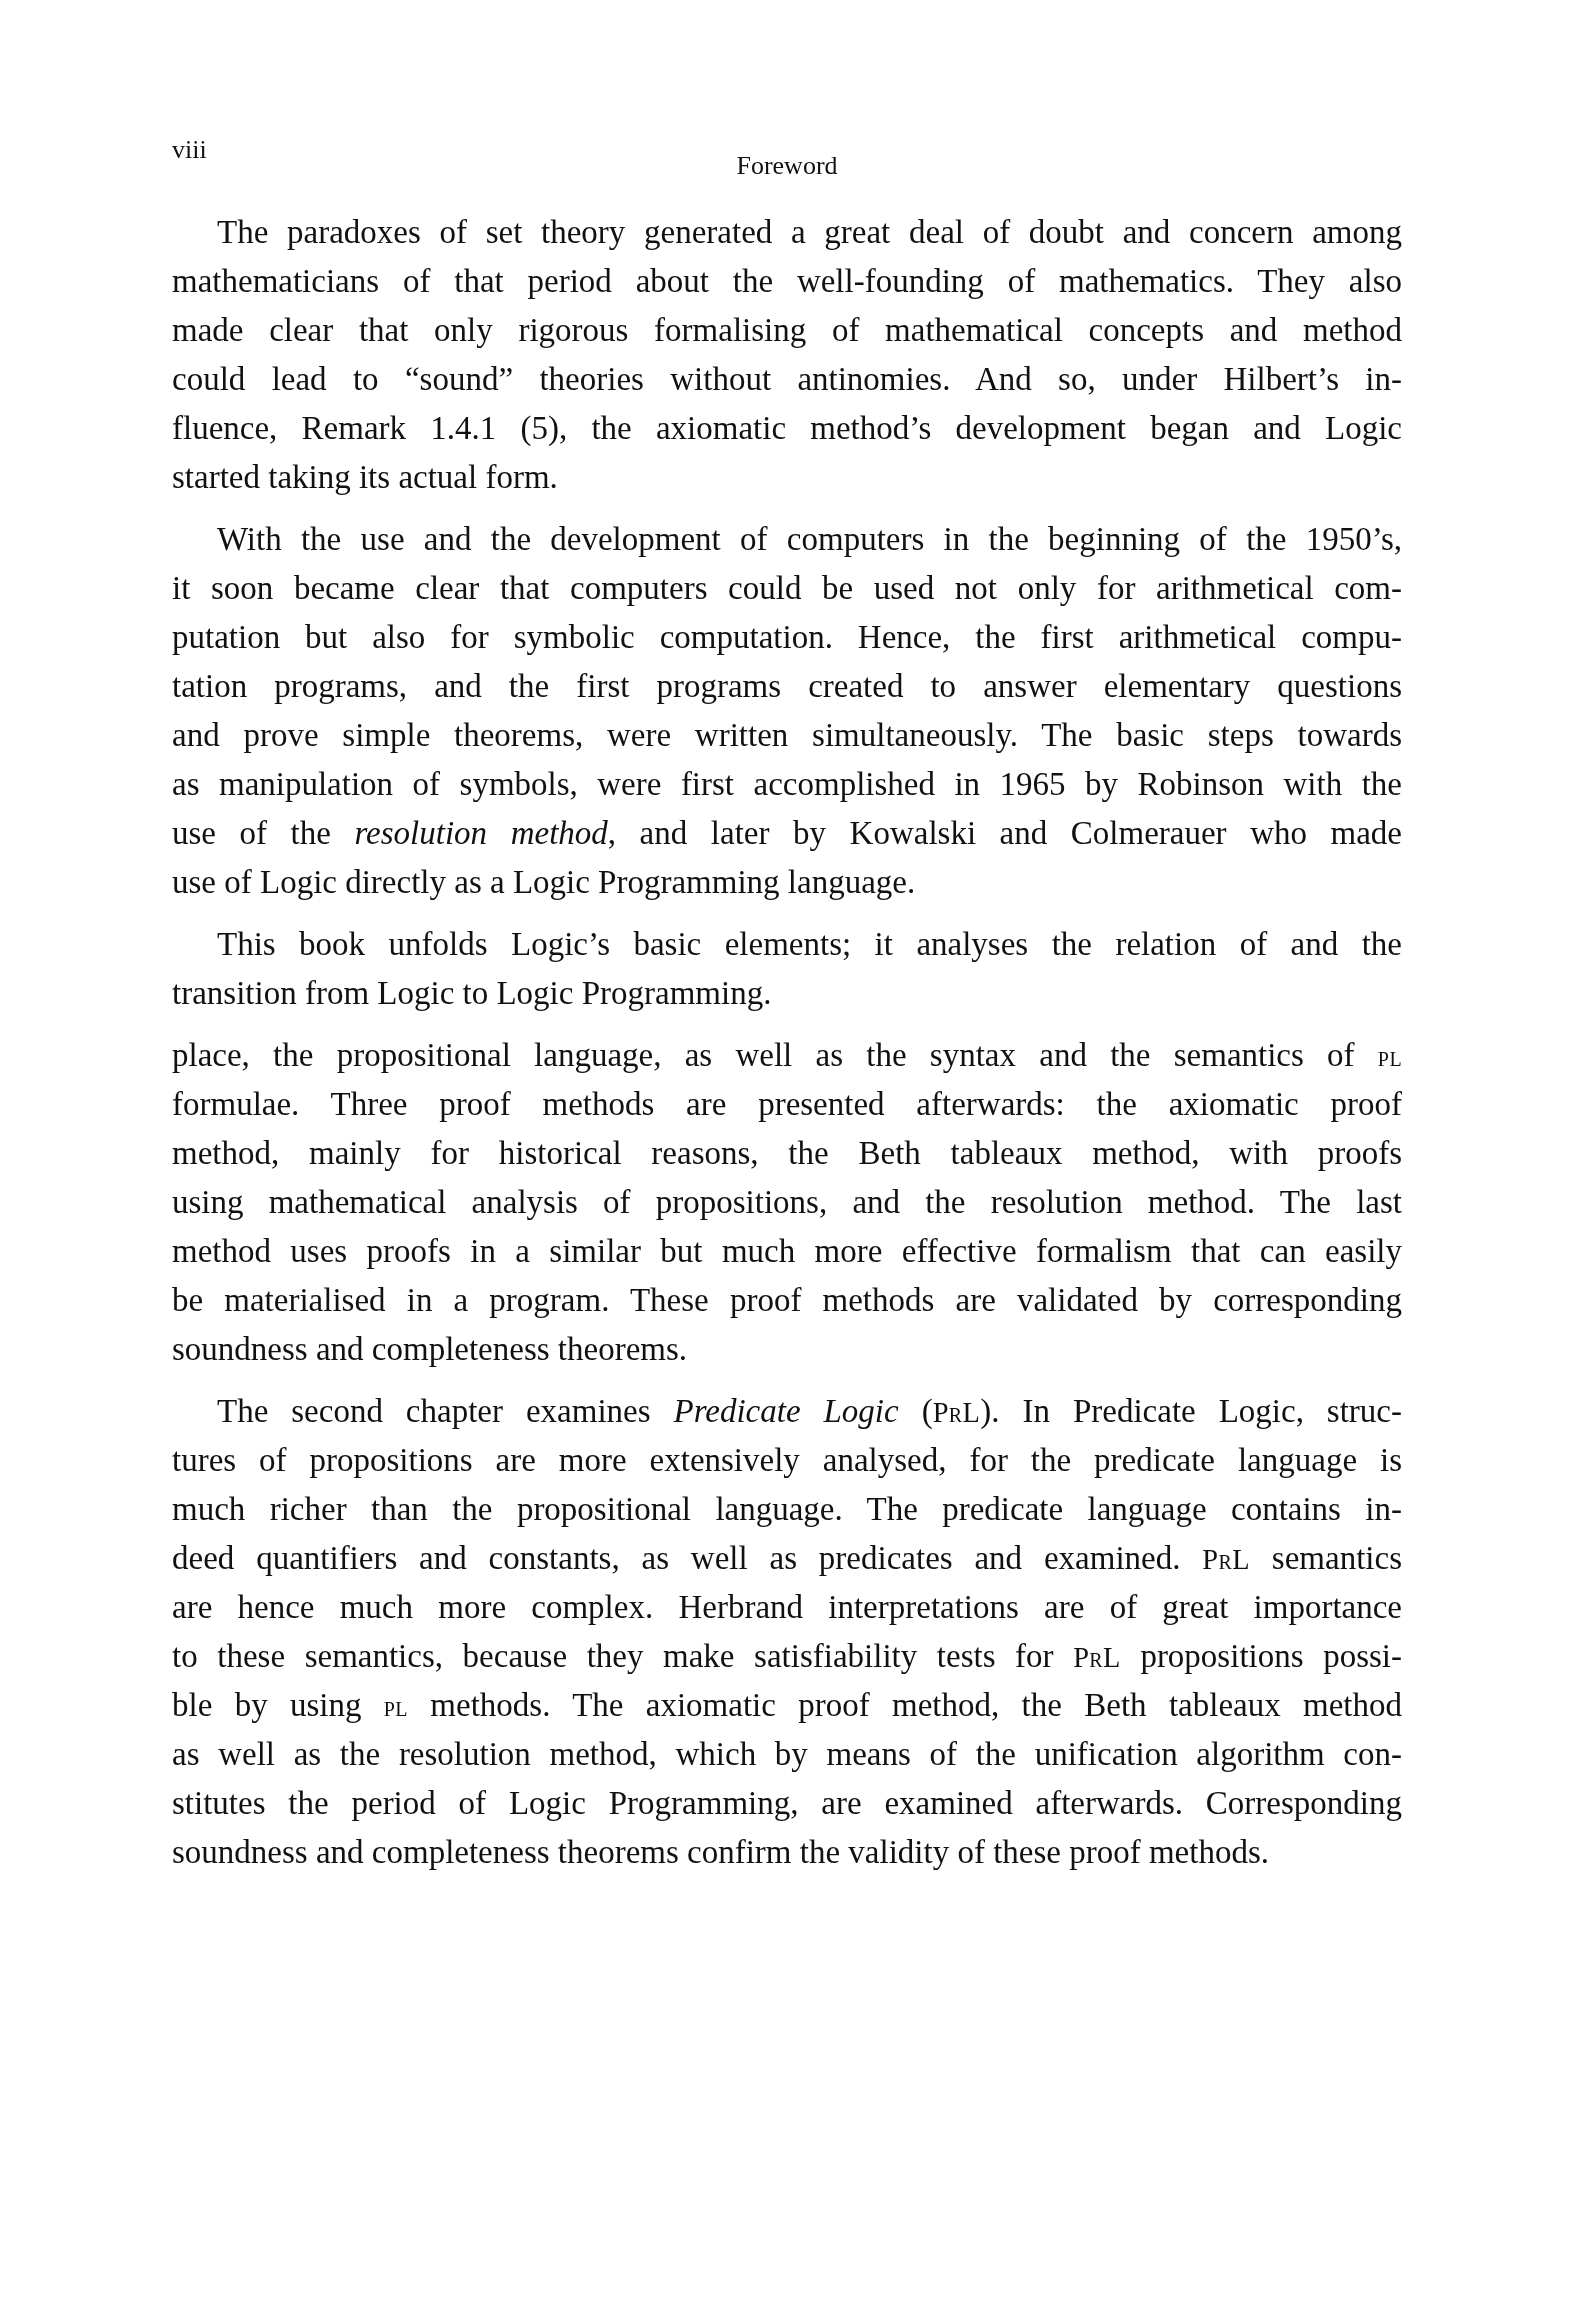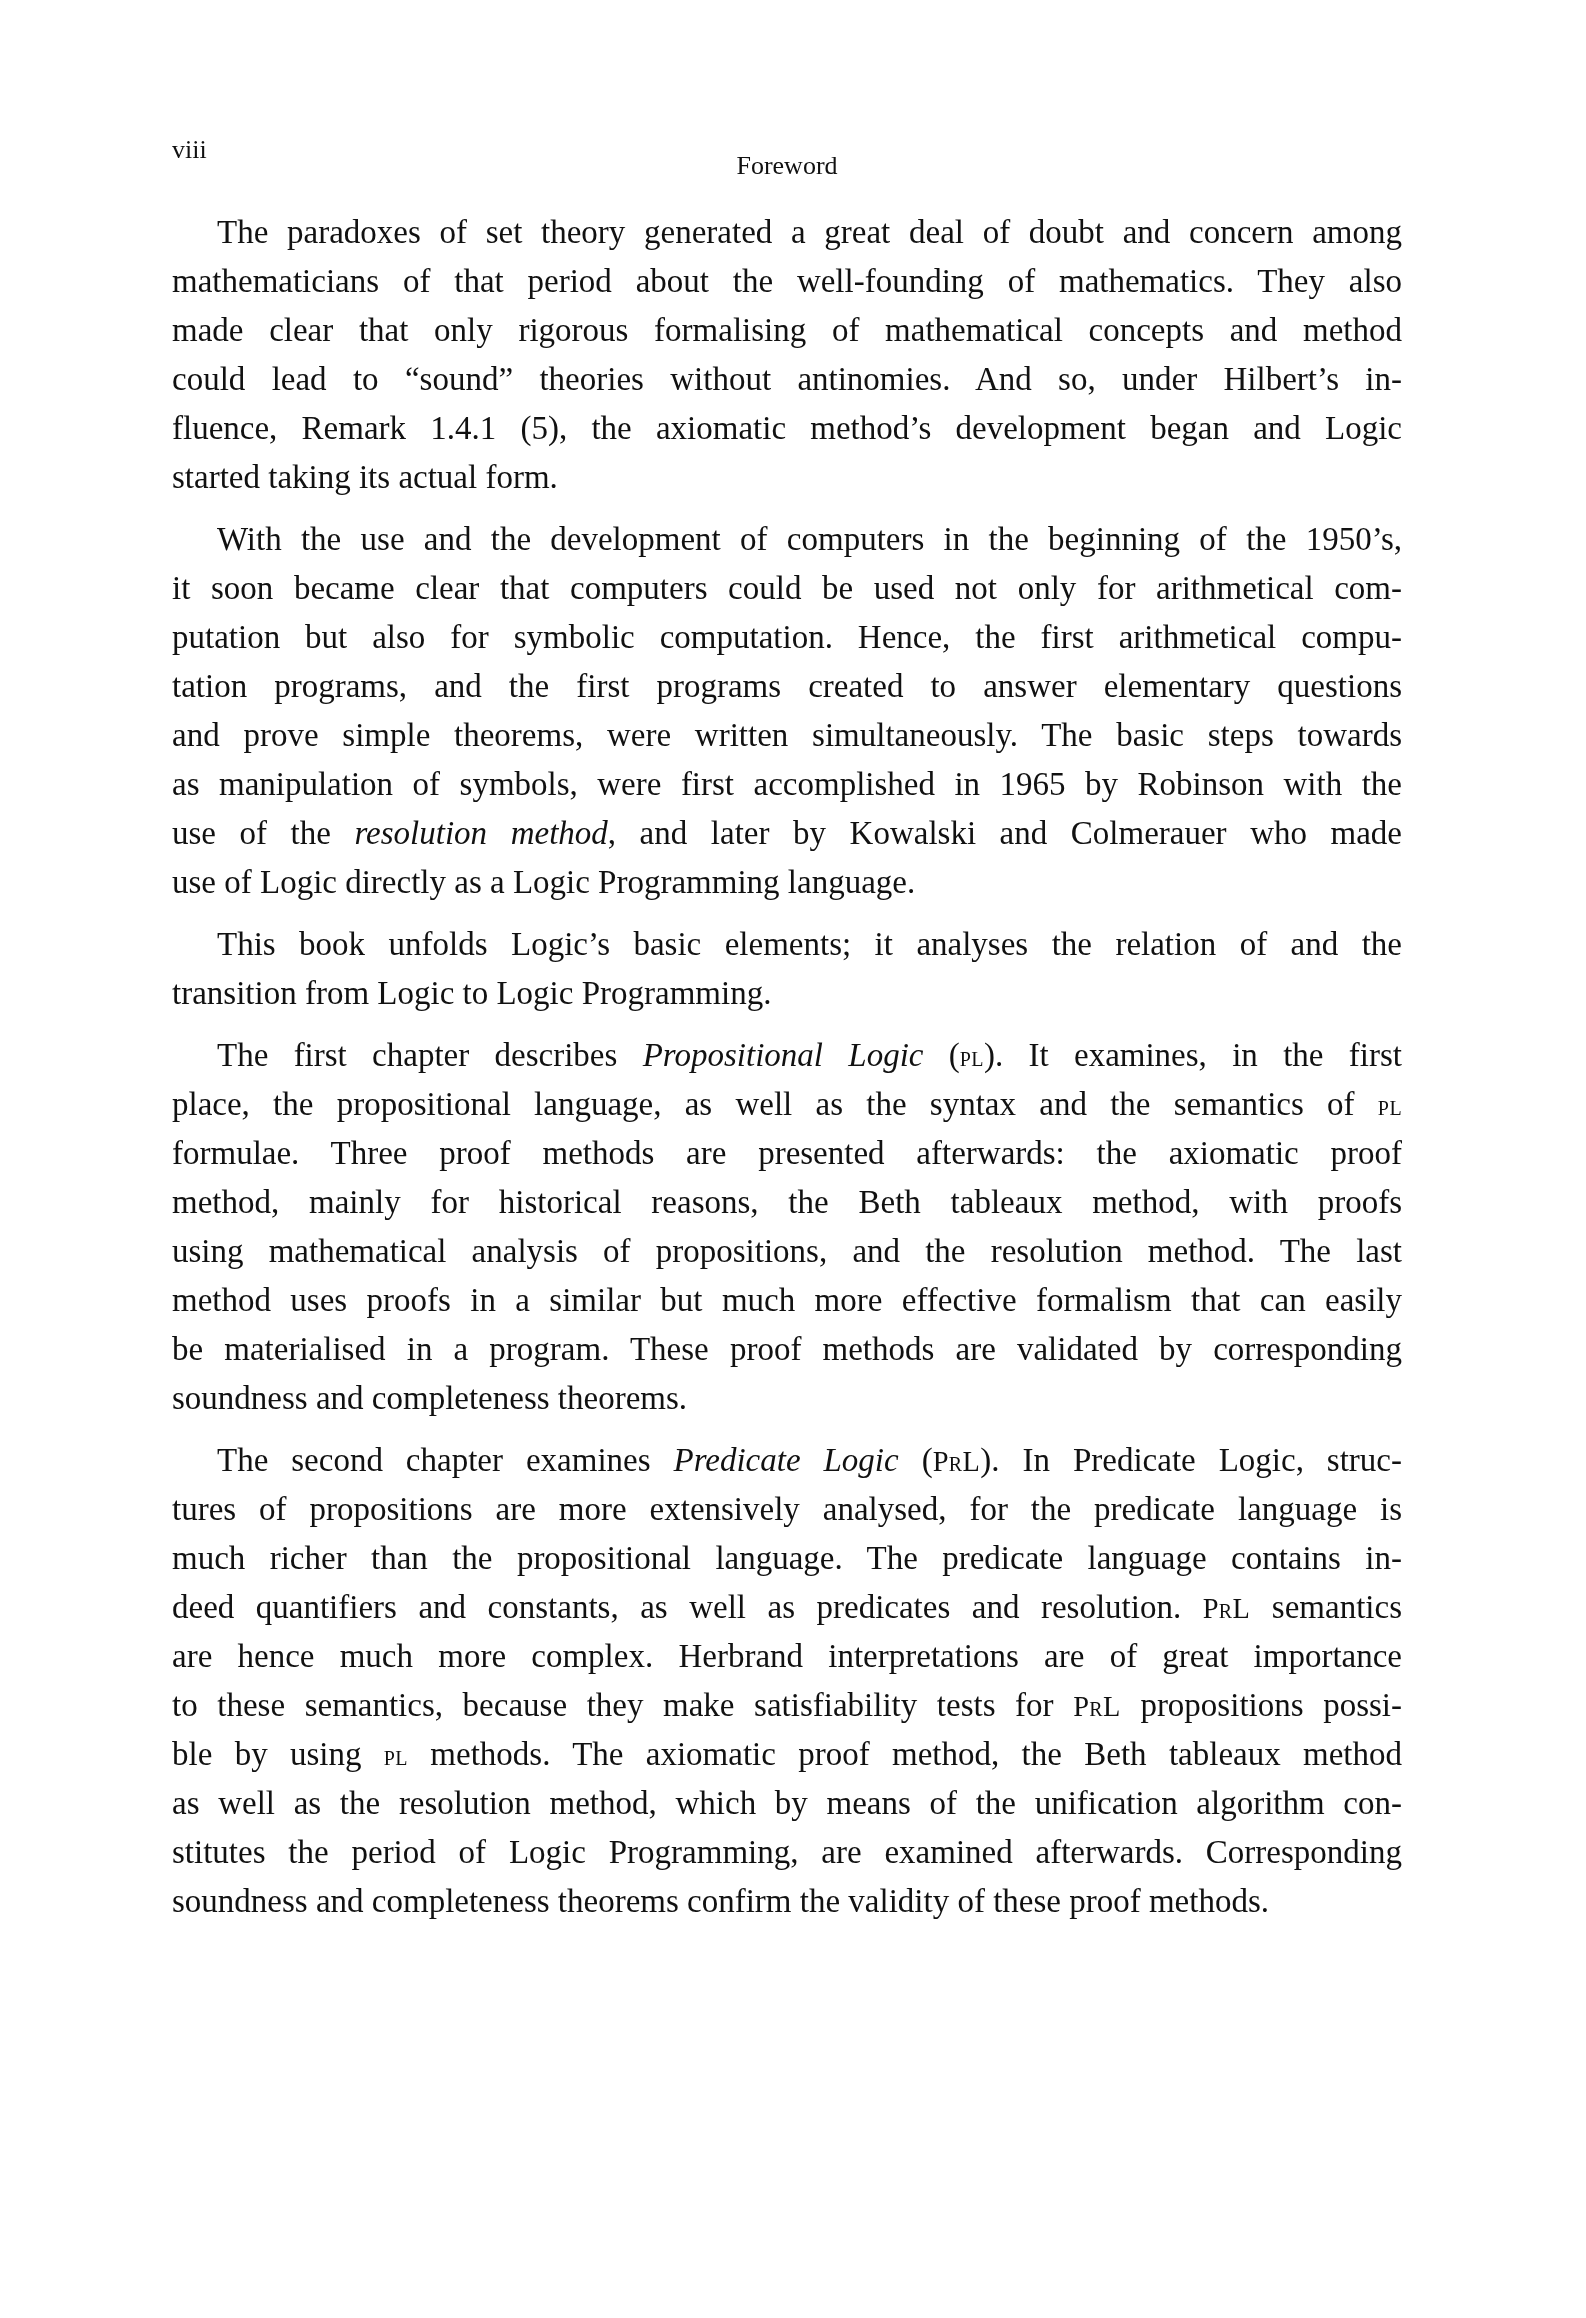--- a/index.html
+++ b/index.html
@@ -44,34 +44,33 @@
       <span class="line" style="white-space: normal;"><span class="seg-wrap"><span>and prove simple theorems, were written simultaneously. The basic steps towards</span></span></span>
       <span class="line" style="white-space: normal;"><span class="seg-wrap"><span>as manipulation of symbols, were first accomplished in 1965 by Robinson with the</span></span></span>
       <span class="line" style="white-space: normal;"><span class="seg-wrap"><span>use of the </span><span class="it">resolution method</span><span>, and later by Kowalski and Colmerauer who made</span></span></span>
       <span class="line last"><span class="seg-wrap"><span>use of Logic directly as a Logic Programming language.</span></span></span>
     </div>
     <div class="para">
       <span class="line first" style="white-space: normal;"><span class="seg-wrap"><span>This book unfolds Logic’s basic elements; it analyses the relation of and the</span></span></span>
       <span class="line last"><span class="seg-wrap"><span>transition from Logic to Logic Programming.</span></span></span>
     </div>
     <div class="para">
-      <span class="line first" style="white-space: normal;"><span class="seg-wrap"><span>The first chapter describes </span><span class="it">Propositional Logic</span><span> (</span><span class="sc">pl</span><span>). It examines, in the first</span></span></span>
       <span class="line" style="white-space: normal;"><span class="seg-wrap"><span>place, the propositional language, as well as the syntax and the semantics of </span><span class="sc">pl</span></span></span>
       <span class="line" style="white-space: normal;"><span class="seg-wrap"><span>formulae. Three proof methods are presented afterwards: the axiomatic proof</span></span></span>
       <span class="line" style="white-space: normal;"><span class="seg-wrap"><span>method, mainly for historical reasons, the Beth tableaux method, with proofs</span></span></span>
       <span class="line" style="white-space: normal;"><span class="seg-wrap"><span>using mathematical analysis of propositions, and the resolution method. The last</span></span></span>
       <span class="line" style="white-space: normal;"><span class="seg-wrap"><span>method uses proofs in a similar but much more effective formalism that can easily</span></span></span>
       <span class="line" style="white-space: normal;"><span class="seg-wrap"><span>be materialised in a program. These proof methods are validated by corresponding</span></span></span>
       <span class="line last"><span class="seg-wrap"><span>soundness and completeness theorems.</span></span></span>
     </div>
     <div class="para">
       <span class="line first" style="white-space: normal;"><span class="seg-wrap"><span>The second chapter examines </span><span class="it">Predicate Logic</span><span> (</span><span class="sc">PrL</span><span>). In Predicate Logic, struc-</span></span></span>
       <span class="line" style="white-space: normal;"><span class="seg-wrap"><span>tures of propositions are more extensively analysed, for the predicate language is</span></span></span>
       <span class="line" style="white-space: normal;"><span class="seg-wrap"><span>much richer than the propositional language. The predicate language contains in-</span></span></span>
-      <span class="line" style="white-space: normal;"><span class="seg-wrap"><span>deed quantifiers and constants, as well as predicates and resolution. </span><span class="sc">PrL</span><span> semantics</span></span></span>
+      <span class="line" style="white-space: normal;"><span class="seg-wrap"><span>deed quantifiers and constants, as well as predicates and examined. </span><span class="sc">PrL</span><span> semantics</span></span></span>
       <span class="line" style="white-space: normal;"><span class="seg-wrap"><span>are hence much more complex. Herbrand interpretations are of great importance</span></span></span>
       <span class="line" style="white-space: normal;"><span class="seg-wrap"><span>to these semantics, because they make satisfiability tests for </span><span class="sc">PrL</span><span> propositions possi-</span></span></span>
       <span class="line" style="white-space: normal;"><span class="seg-wrap"><span>ble by using </span><span class="sc">pl</span><span> methods. The axiomatic proof method, the Beth tableaux method</span></span></span>
       <span class="line" style="white-space: normal;"><span class="seg-wrap"><span>as well as the resolution method, which by means of the unification algorithm con-</span></span></span>
       <span class="line" style="white-space: normal;"><span class="seg-wrap"><span>stitutes the period of Logic Programming, are examined afterwards. Corresponding</span></span></span>
       <span class="line last"><span class="seg-wrap"><span>soundness and completeness theorems confirm the validity of these proof methods.</span></span></span>
     </div>
   </div>
 
 

